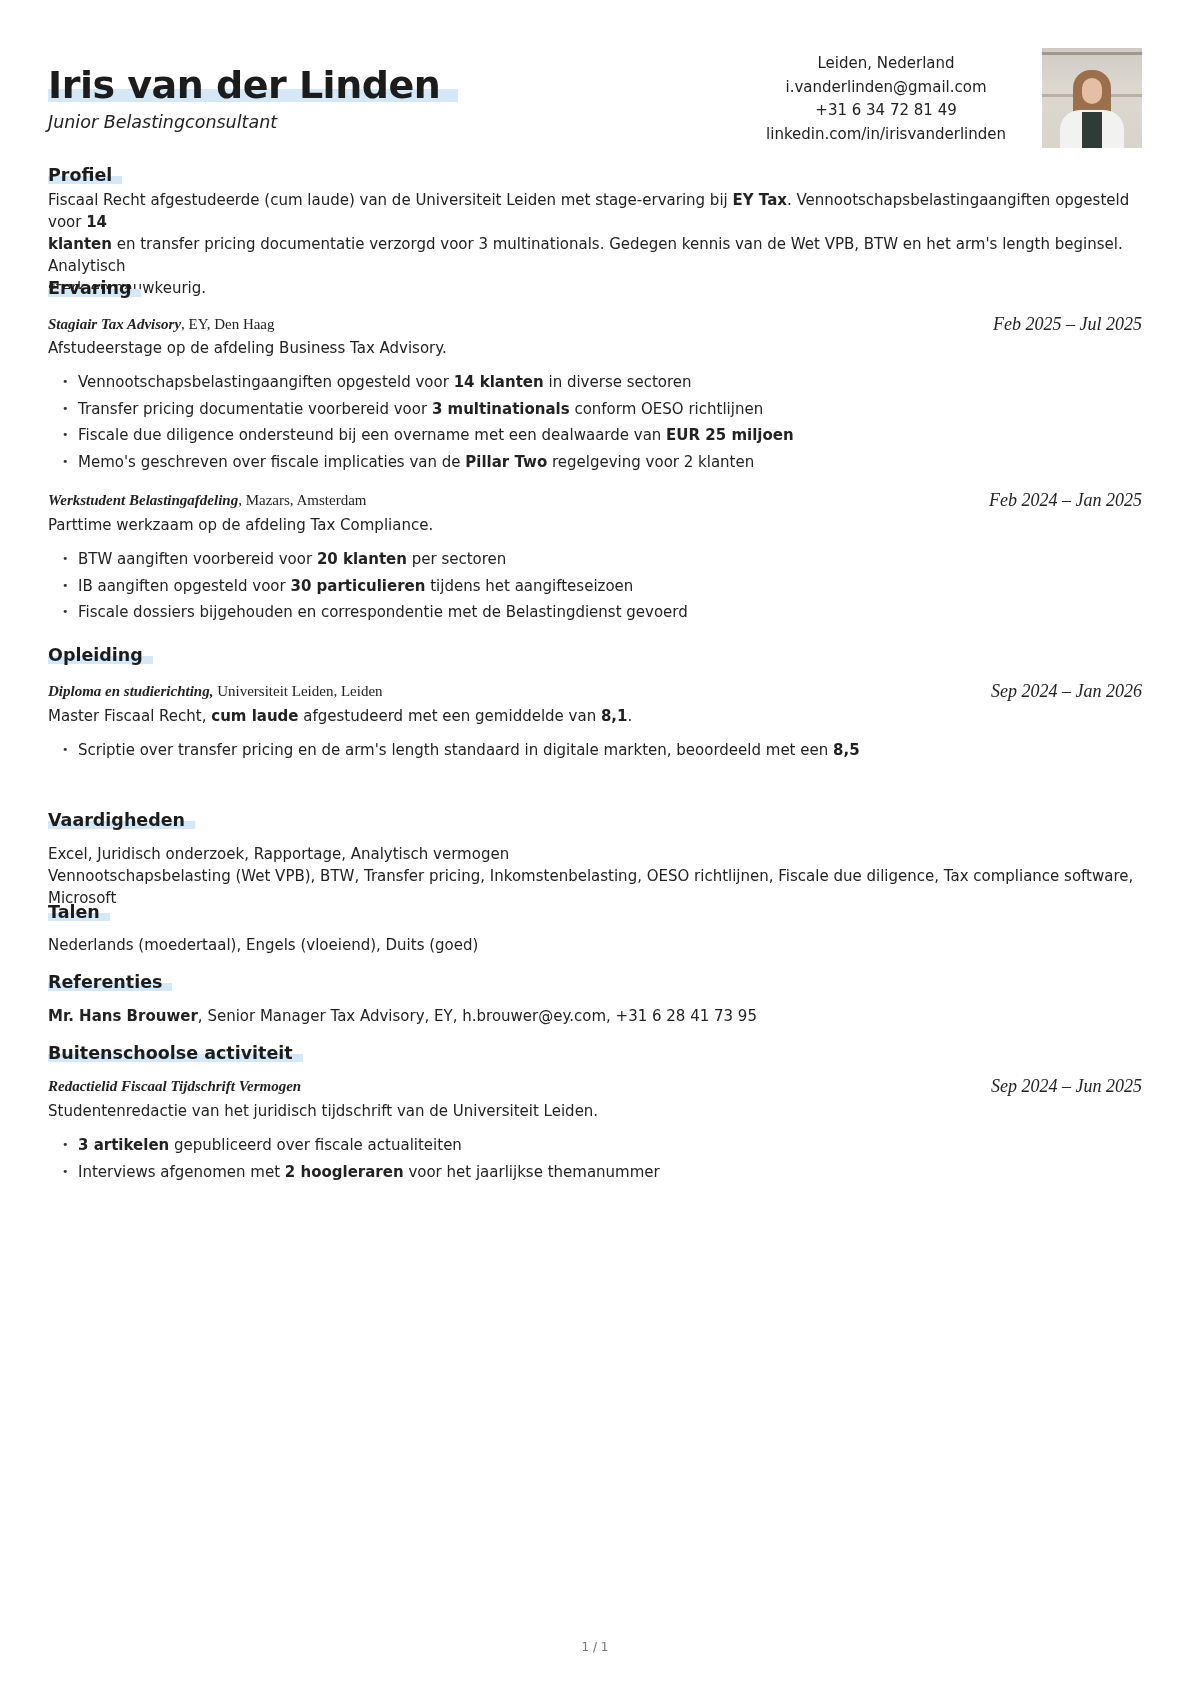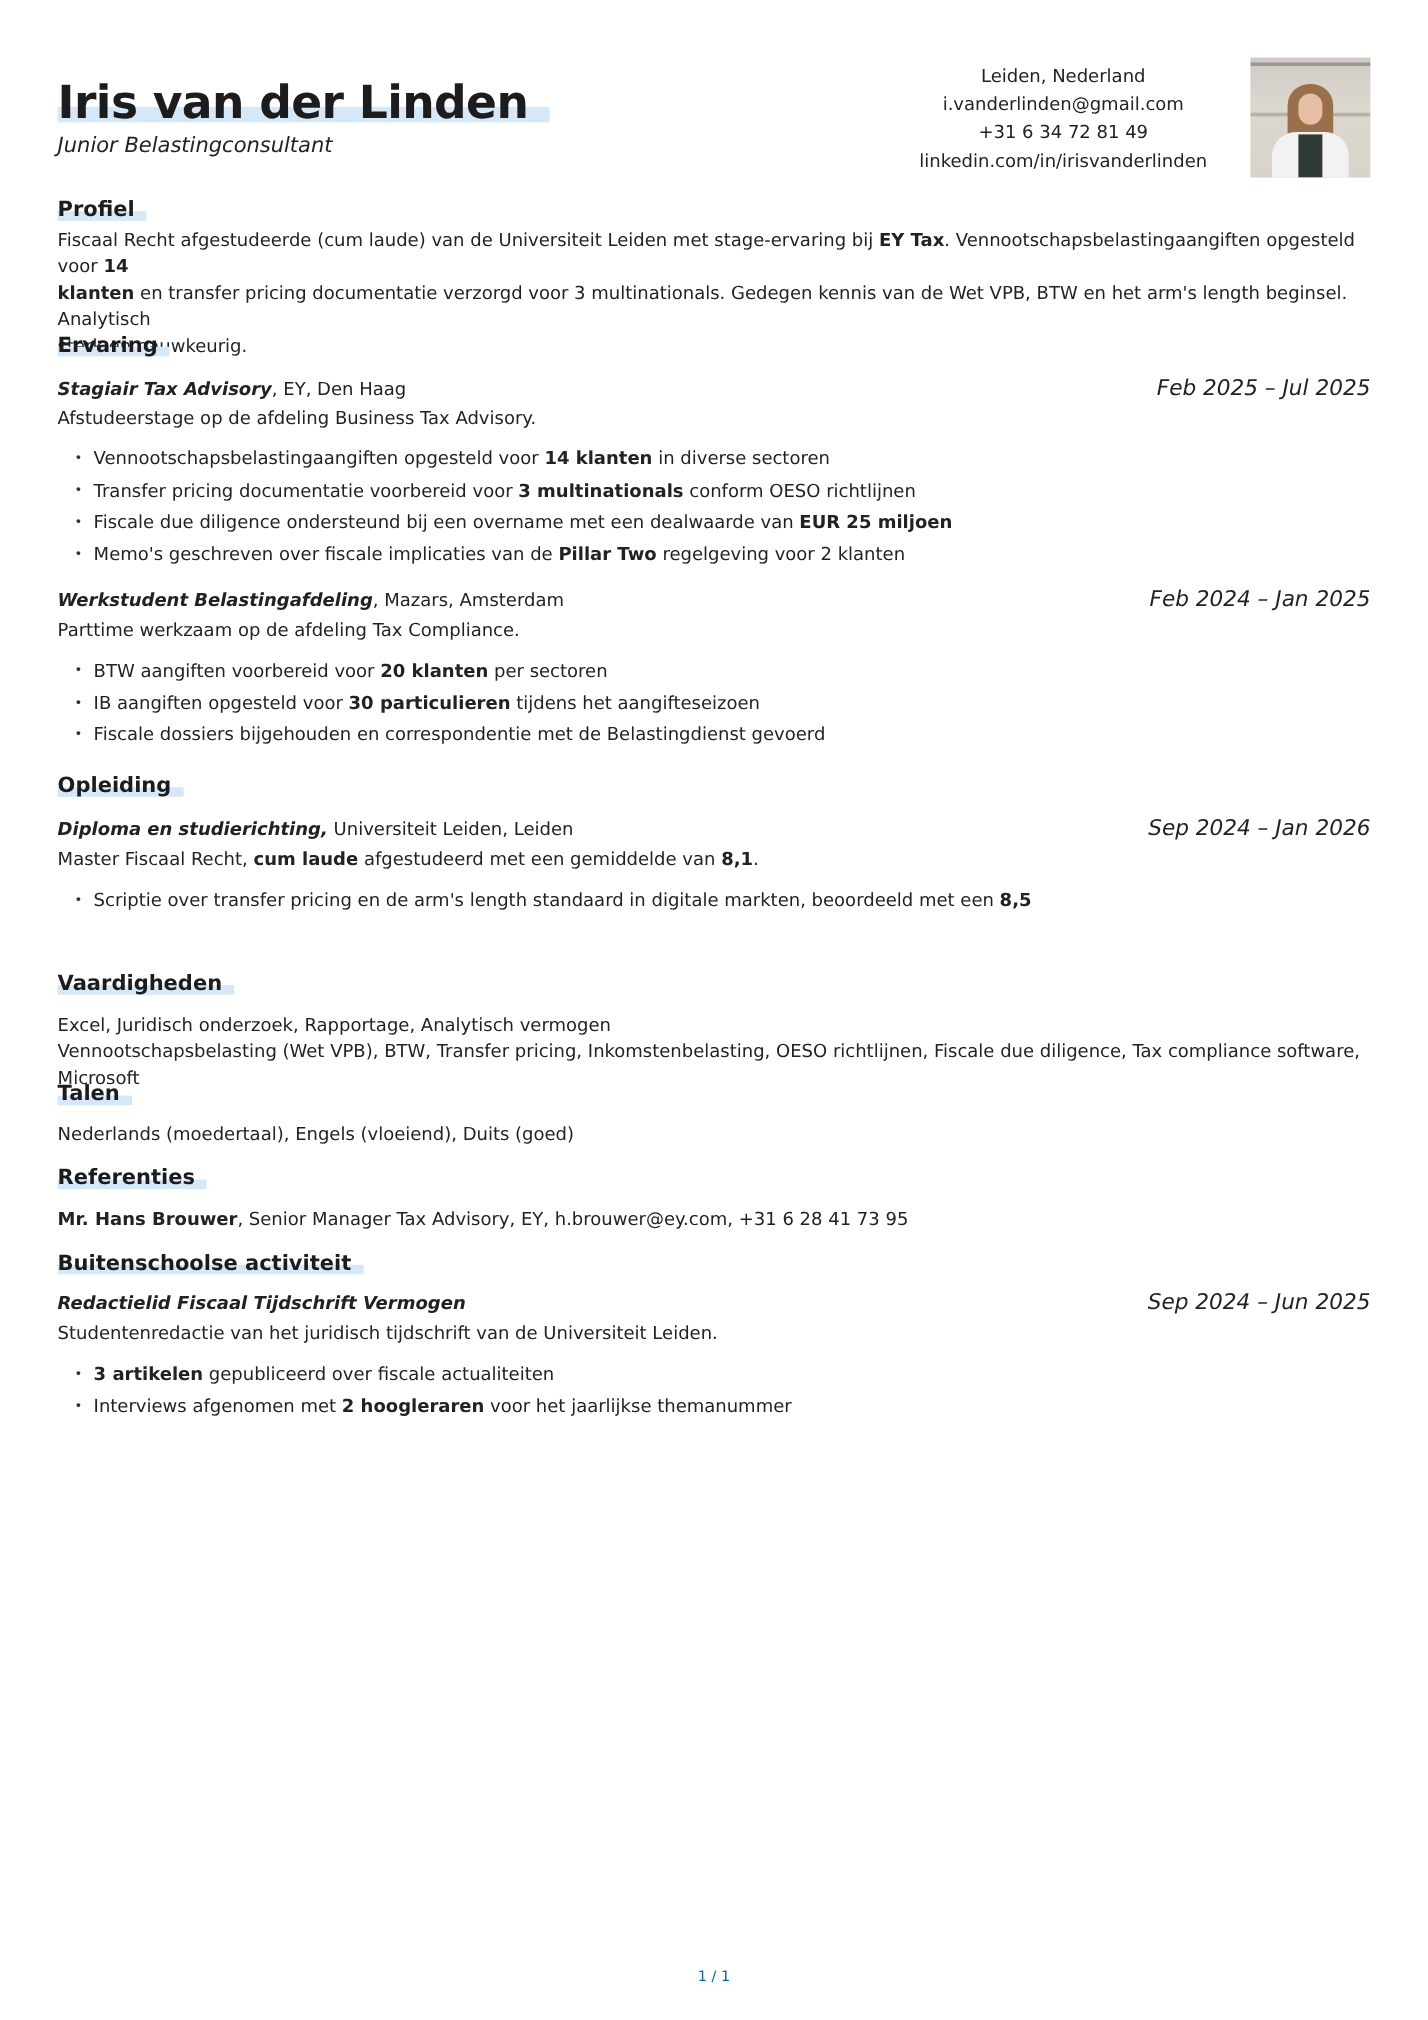--- a/index.html
+++ b/index.html
@@ -14,28 +14,28 @@
   .subtitle { font-style: italic; font-size: 17.5px; color: #222; margin-top: 4px; }
   .contact { position: absolute; right: 136px; top: 52px; text-align: center; font-size: 15px; line-height: 23.5px; color: #222; }
   .photo { position: absolute; right: 0; top: 48px; width: 100px; height: 100px; overflow: hidden; background: linear-gradient(180deg,#cfcac3 0%,#dcd7cf 40%,#d8d3cb 100%); }
   .photo .wall-line { position: absolute; left: 0; right: 0; height: 3px; background: #9e978d; }
   .photo .hair { position: absolute; left: 31px; top: 22px; width: 38px; height: 50px; border-radius: 18px 18px 6px 6px; background: #9a6f4c; }
   .photo .face { position: absolute; left: 40px; top: 30px; width: 20px; height: 26px; border-radius: 10px; background: #e4bfa3; }
   .photo .coat { position: absolute; left: 18px; top: 62px; width: 64px; height: 40px; border-radius: 20px 20px 0 0; background: #f2f2f0; }
   .photo .shirt { position: absolute; left: 40px; top: 64px; width: 20px; height: 36px; background: #2f3b36; }
   .section-title { position: absolute; left: 0; font-weight: bold; font-size: 17.5px; color: #1c1c1c; }
   .text { position: absolute; left: 0; font-size: 15px; line-height: 22px; color: #222; }
-  .row { position: absolute; left: 0; width: 1094px; font-size: 15px; line-height: 22px; }
+  .row { position: absolute; left: 0; width: 1094px; font-size: 15px; line-height: 22px; font-family: Liberation Serif, serif; }
   .row .date { position: absolute; right: 0; top: 0; font-style: italic; font-size: 18px; text-align: center; }
   .ital-b { font-style: italic; font-weight: bold; }
   ul.bullets { position: absolute; left: 30px; list-style: none; font-size: 15px; color: #222; }
   ul.bullets li { line-height: 26.5px; position: relative; padding-left: 0; }
   ul.bullets li::before { content: "•"; position: absolute; left: -16px; font-size: 11px; color: #333; }
   b { font-weight: bold; }
-  .pager { position: absolute; left: 0; width: 1190px; top: 1640px; text-align: center; font-size: 12px; color: #0369a1; }
+  .pager { position: absolute; left: 0; width: 1190px; top: 1640px; text-align: center; font-size: 12px; color: #737373; }
 </style>
 </head>
 <body>
 
 <div class="page">
 
   <div class="header">
     <div class="name hl">Iris van der Linden</div>
     <div class="subtitle">Junior Belastingconsultant</div>
   </div>

